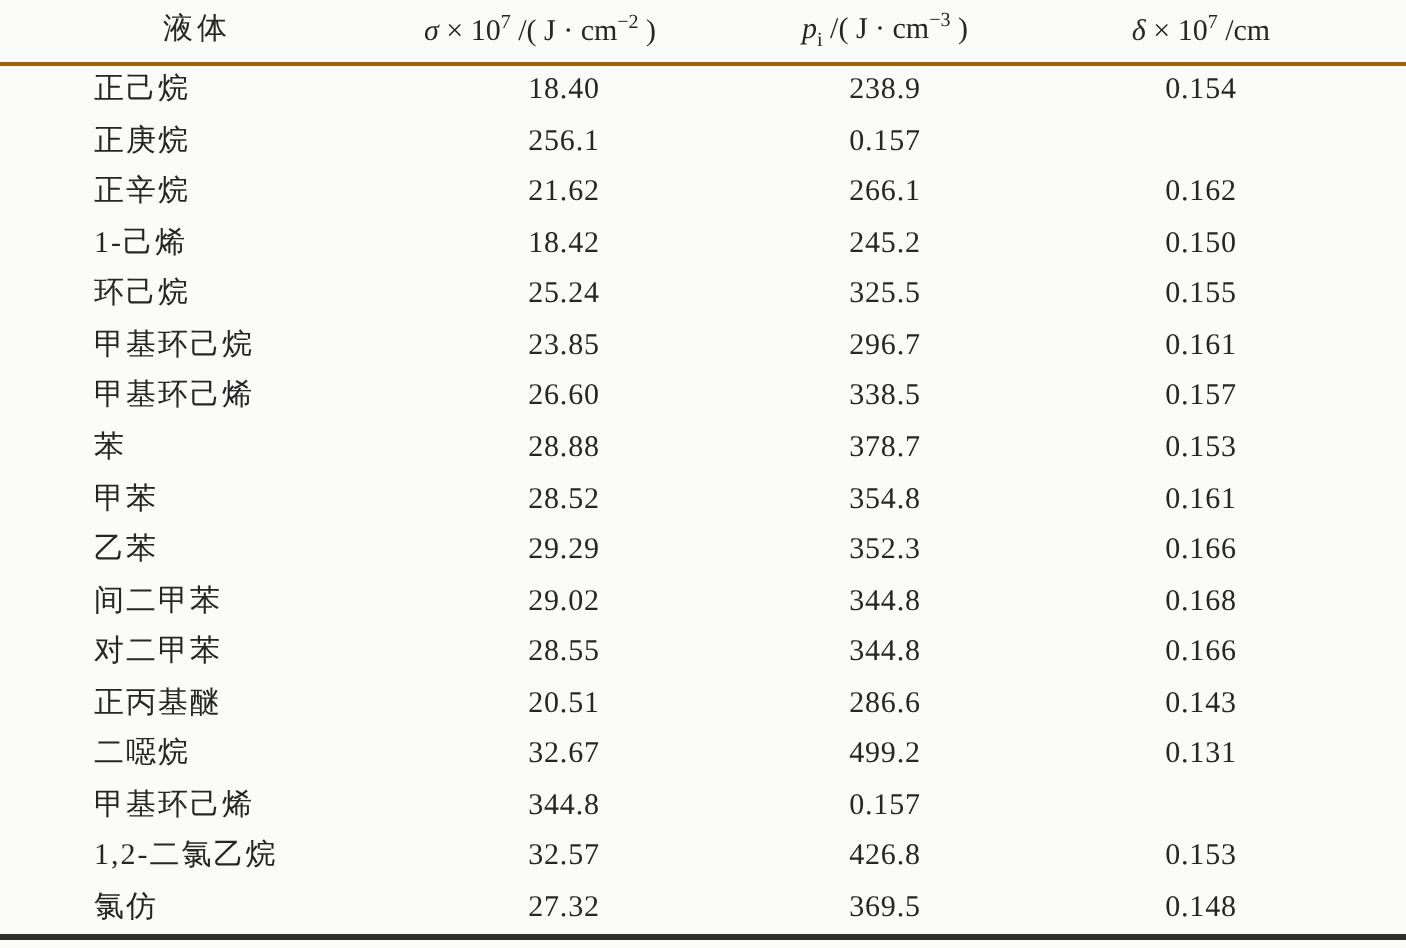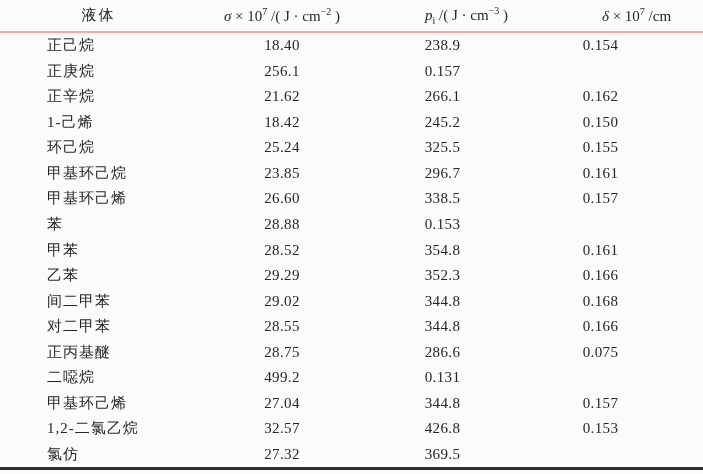--- a/index.html
+++ b/index.html
@@ -6,25 +6,24 @@
   body {
     width: 703px; height: 474px;
     background: #fbfbf9;
     font-family: "Liberation Serif", "DejaVu Serif", serif;
     color: #262626;
     overflow: hidden;
   }
   .page { width: 703px; height: 474px; position: relative; }
   .thead {
     height: 31px;
-    border-bottom: 2px solid #fca5a5;
+    border-bottom: 2px solid #a16207;
     display: grid;
     grid-template-columns: 175px 190px 155px 183px;
     align-items: center;
-    gap: 12px;
   }
   .tbody {
     height: 434px;
     border-bottom: 3px solid #2e2e2e;
     display: flex;
     flex-direction: column;
   }
   .row {
     flex: 1;
     display: grid;
@@ -101,20 +100,21 @@
     </div>
     <div class="row">
       <div class="cell name">甲基环己烯</div>
       <div class="cell num">26.60</div>
       <div class="cell num">338.5</div>
       <div class="cell num">0.157</div>
     </div>
     <div class="row">
       <div class="cell name">苯</div>
       <div class="cell num">28.88</div>
+      <div class="cell num">378.7</div>
       <div class="cell num">0.153</div>
     </div>
     <div class="row">
       <div class="cell name">甲苯</div>
       <div class="cell num">28.52</div>
       <div class="cell num">354.8</div>
       <div class="cell num">0.161</div>
     </div>
     <div class="row">
       <div class="cell name">乙苯</div>
@@ -129,41 +129,42 @@
       <div class="cell num">0.168</div>
     </div>
     <div class="row">
       <div class="cell name">对二甲苯</div>
       <div class="cell num">28.55</div>
       <div class="cell num">344.8</div>
       <div class="cell num">0.166</div>
     </div>
     <div class="row">
       <div class="cell name">正丙基醚</div>
-      <div class="cell num">28.75</div>
+      <div class="cell num">20.51</div>
       <div class="cell num">286.6</div>
-      <div class="cell num">0.075</div>
+      <div class="cell num">0.143</div>
     </div>
     <div class="row">
       <div class="cell name">二噁烷</div>
+      <div class="cell num">32.67</div>
       <div class="cell num">499.2</div>
       <div class="cell num">0.131</div>
     </div>
     <div class="row">
       <div class="cell name">甲基环己烯</div>
-      <div class="cell num">27.04</div>
       <div class="cell num">344.8</div>
       <div class="cell num">0.157</div>
     </div>
     <div class="row">
       <div class="cell name">1,2-二氯乙烷</div>
       <div class="cell num">32.57</div>
       <div class="cell num">426.8</div>
       <div class="cell num">0.153</div>
     </div>
     <div class="row">
       <div class="cell name">氯仿</div>
       <div class="cell num">27.32</div>
       <div class="cell num">369.5</div>
+      <div class="cell num">0.148</div>
     </div>
   </div>
 
 </div>
 
 </body></html>

